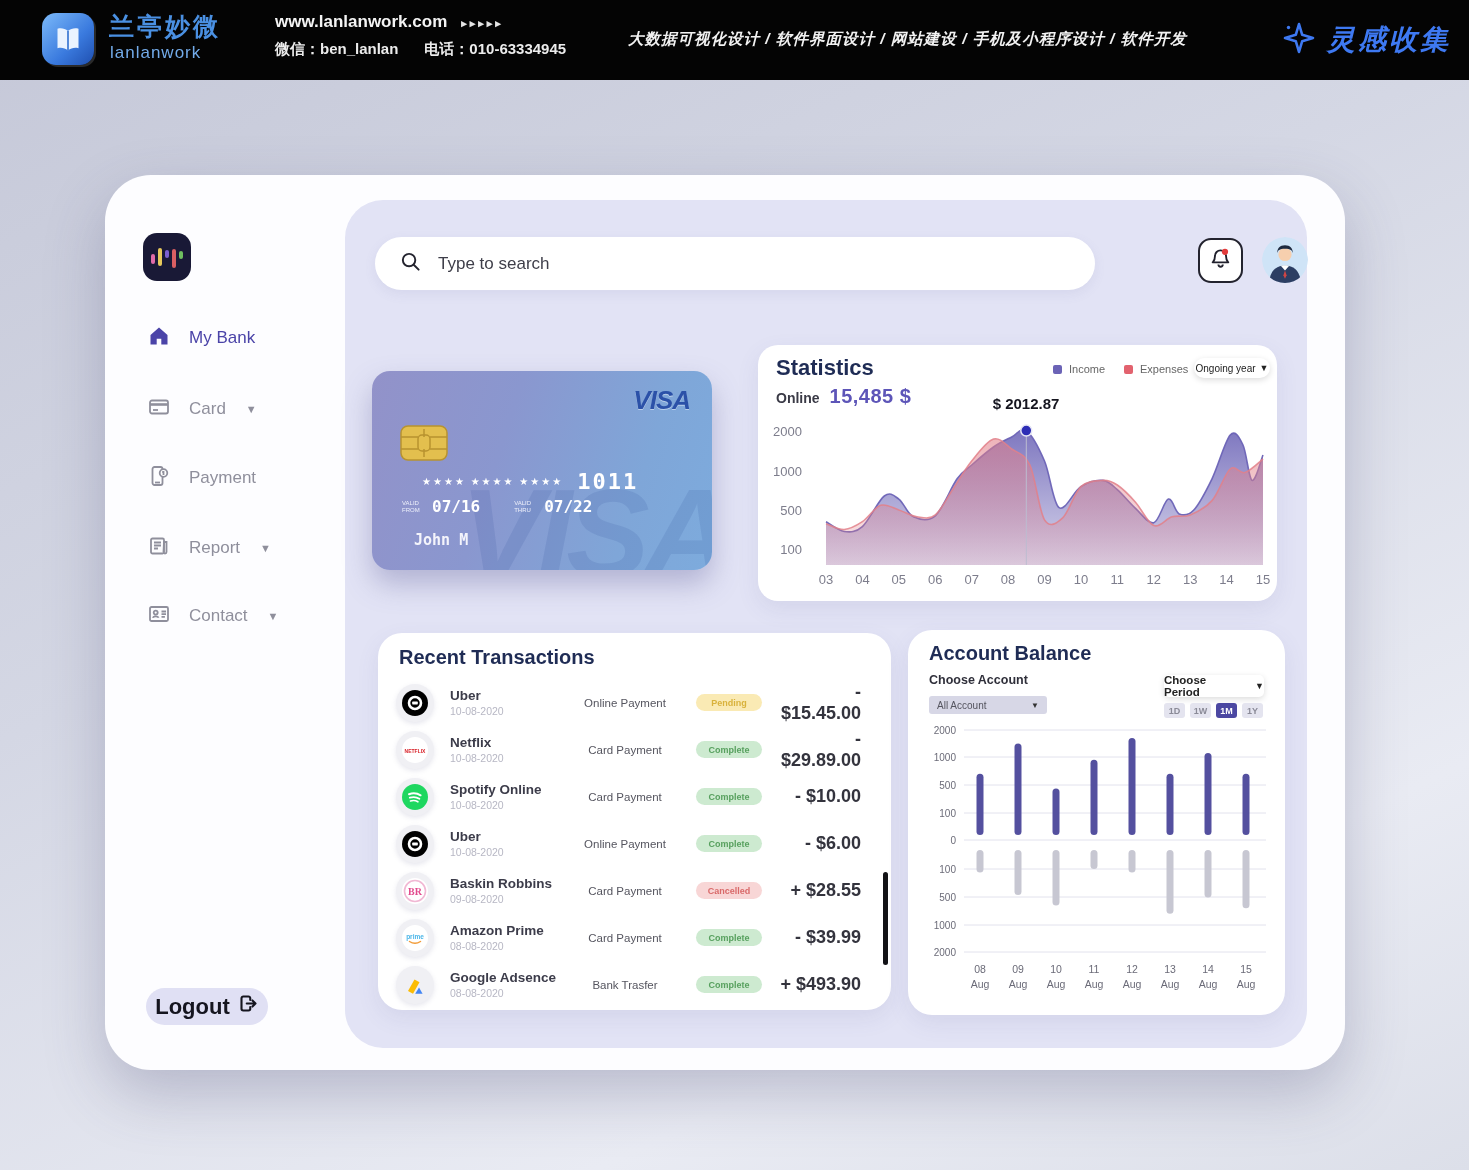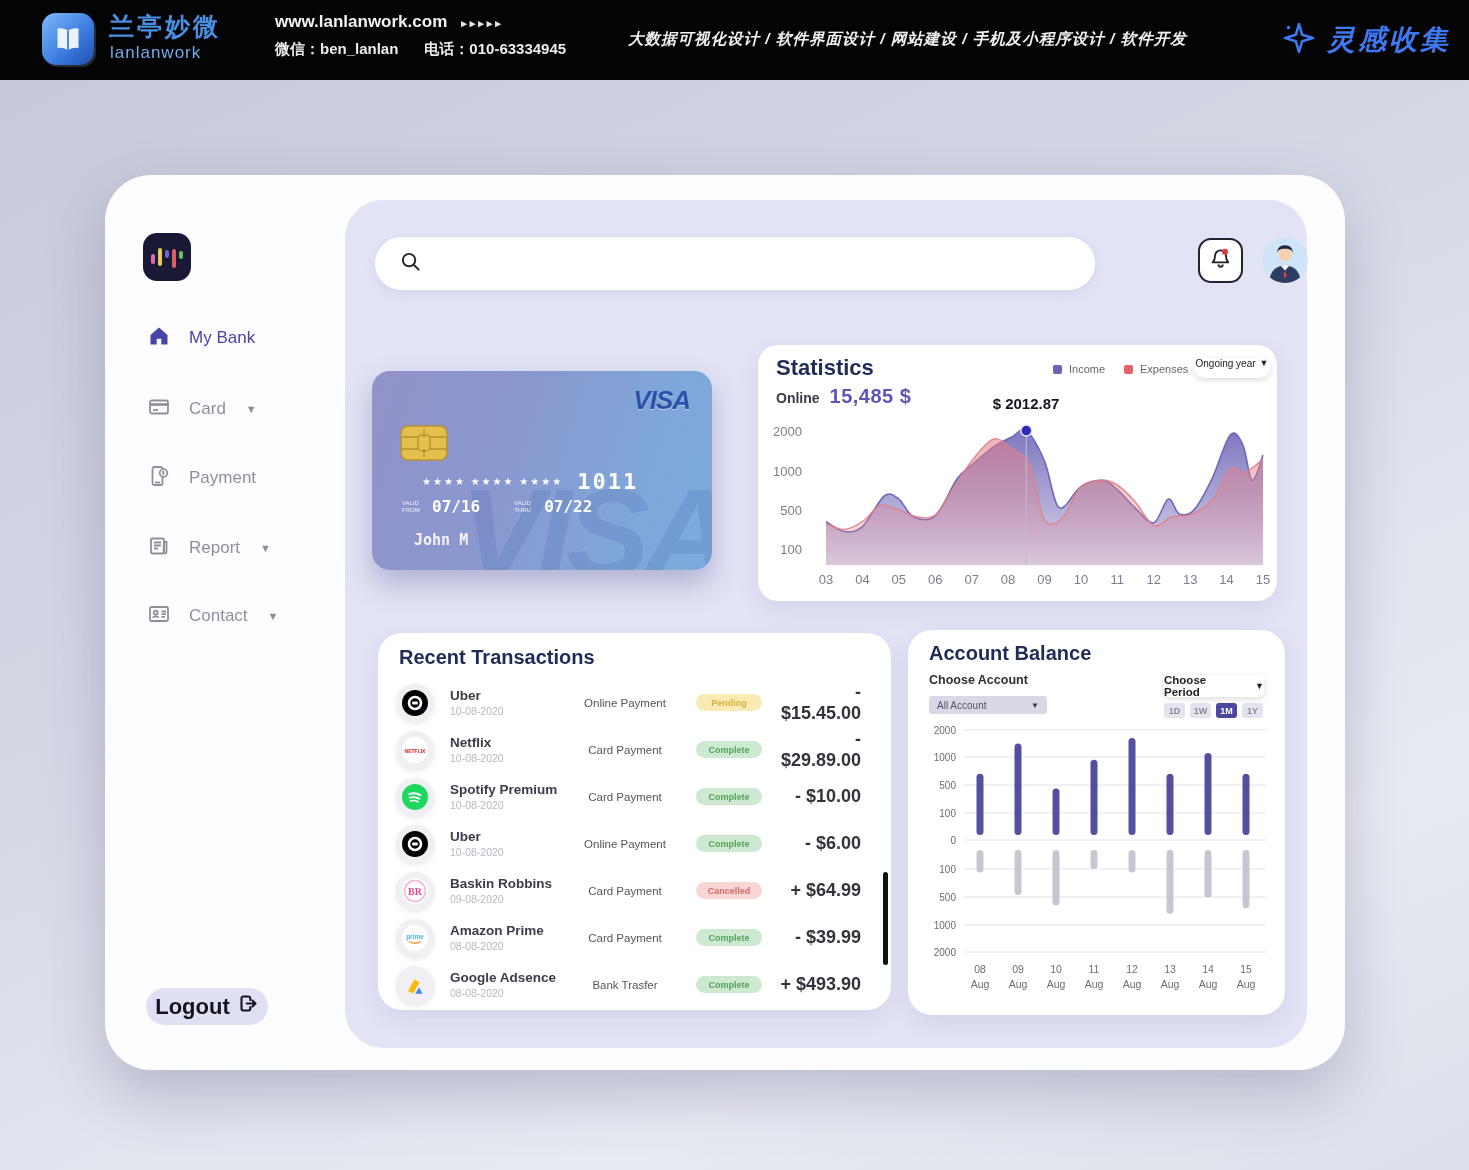--- a/index.html
+++ b/index.html
@@ -80,21 +80,21 @@
   .panel h2 { color:#1f2c55; }
 
   
   .stats-title { position:absolute; left:18px; top:10px; font-size:22px; font-weight:bold; }
   .stats-balance { position:absolute; left:18px; top:40px; font-size:14px; font-weight:bold; color:#3a3a46; }
   .stats-balance b { font-size:20px; color:#5d55b8; margin-left:10px; letter-spacing:.5px; }
   .legend { position:absolute; top:18px; display:flex; align-items:center; gap:7px; font-size:11px; color:#666; }
   .lg-income { left:295px; } .lg-expenses { left:366px; }
   .lg-sq { width:9px; height:9px; border-radius:2px; display:inline-block; }
   .period-pill { position:absolute; left:436px; top:13px; width:76px; height:20px; border-radius:10px; background:#fff;
-                 box-shadow:0 2px 6px rgba(0,0,0,.14); font-size:10px; color:#222; display:flex; 
+                 box-shadow:0 2px 6px rgba(0,0,0,.14); font-size:10px; color:#222; display:flex; align-items:center;
                  justify-content:center; gap:4px; cursor:pointer; }
   .stats-tooltip { position:absolute; left:208px; top:50px; width:120px; text-align:center; font-size:15px;
                    font-weight:bold; color:#15151f; }
   #stats-chart { position:absolute; left:0; top:60px; }
 
   
   .tx-title { position:absolute; left:21px; top:13px; font-size:20px; font-weight:bold; }
   .tx-list { position:absolute; left:0; top:46px; width:100%; }
   .tx-row { display:flex; align-items:center; height:47px; cursor:pointer; }
   .tx-avatar { width:38px; height:38px; margin-left:18px; border-radius:50%; background:#f0f0f4; flex:0 0 auto;
@@ -226,20 +226,21 @@
           </svg></span>
     </div>
 
     <div class="content">
 
       <div class="searchbar">
         <span><svg width="23" height="23" viewBox="0 0 24 24" fill="none" stroke="#23232e" stroke-width="2" stroke-linecap="round">
               <circle cx="10.5" cy="10.5" r="6.5"></circle>
               <path d="M15.6 15.6 20.5 20.5"></path>
             </svg></span>
+        <input type="text" placeholder="Type to search" style="">
       </div>
 
       <div class="bell-btn">
         <span><svg width="25" height="25" viewBox="0 0 24 24">
               <path d="M12 4.2a5.3 5.3 0 0 0-5.3 5.3c0 4-1.5 5.3-2.2 6.2h15c-.7-.9-2.2-2.2-2.2-6.2A5.3 5.3 0 0 0 12 4.2z" fill="none" stroke="#20202c" stroke-width="1.8" stroke-linejoin="round"></path>
               <path d="M10 17.8a2.1 2.1 0 0 0 4.2 0" fill="none" stroke="#20202c" stroke-width="1.8"></path>
               <circle cx="16.3" cy="5.6" r="3" fill="#e23b3b"></circle>
             </svg></span>
       </div>
 
@@ -379,21 +380,21 @@
                 <svg viewBox="0 0 26 26">
                   <circle cx="13" cy="13" r="13" fill="#1ed760"></circle>
                   <g fill="none" stroke="#fff" stroke-linecap="round">
                     <path d="M7 10.2c4-1.4 8.2-1 11.6 1.1" stroke-width="2"></path>
                     <path d="M7.8 13.7c3.3-1.1 6.8-.7 9.6 1" stroke-width="1.8"></path>
                     <path d="M8.5 17c2.6-.8 5.2-.5 7.4.8" stroke-width="1.6"></path>
                   </g>
                 </svg>
               </div>
               <div class="tx-names">
-                <div class="tx-name">Spotify Premium</div>
+                <div class="tx-name">Spotify Online</div>
                 <div class="tx-date">10-08-2020</div>
               </div>
               <div class="tx-method">Card Payment</div>
               <div class="tx-statuscol">
                 <span class="pill s-complete">Complete</span>
               </div>
               <div class="tx-amount">- $10.00</div>
             </div>
             <div class="tx-row">
               <div class="tx-avatar">
@@ -422,21 +423,21 @@
                 </svg>
               </div>
               <div class="tx-names">
                 <div class="tx-name">Baskin Robbins</div>
                 <div class="tx-date">09-08-2020</div>
               </div>
               <div class="tx-method">Card Payment</div>
               <div class="tx-statuscol">
                 <span class="pill s-cancelled">Cancelled</span>
               </div>
-              <div class="tx-amount">+ $64.99</div>
+              <div class="tx-amount">+ $28.55</div>
             </div>
             <div class="tx-row">
               <div class="tx-avatar">
                 <svg viewBox="0 0 26 26">
                   <circle cx="13" cy="13" r="13" fill="#fff"></circle>
                   <text x="13" y="14" text-anchor="middle" font-size="6.5" font-weight="bold" fill="#49b5e8" font-family="Liberation Sans,sans-serif">prime</text>
                   <path d="M7.5 16.5c3.6 2.4 7.4 2.4 11 0" fill="none" stroke="#f29c38" stroke-width="1.5" stroke-linecap="round"></path>
                 </svg>
               </div>
               <div class="tx-names">

